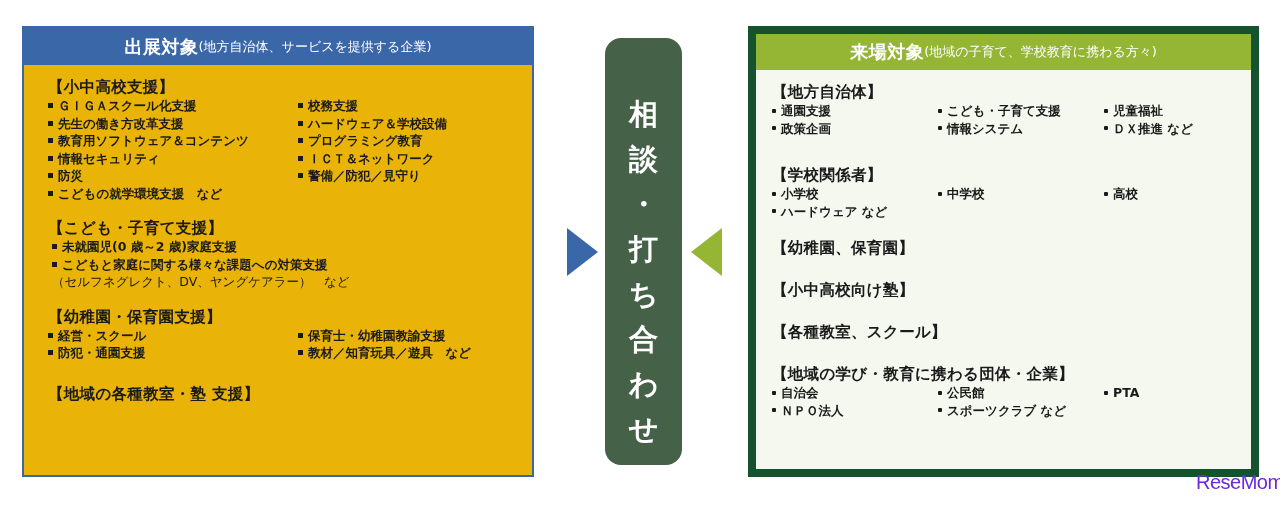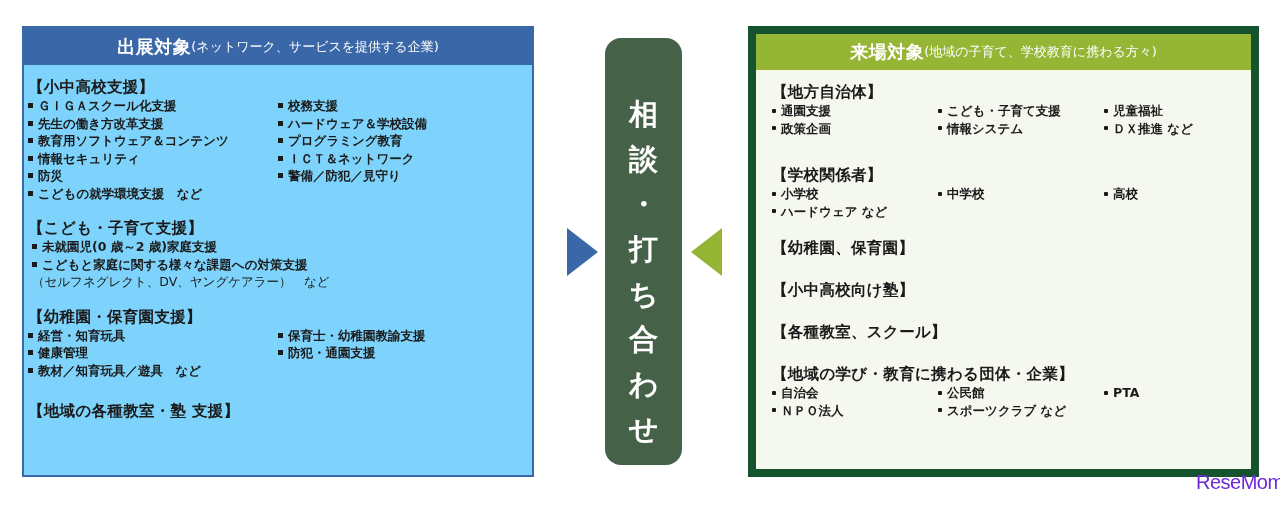--- a/index.html
+++ b/index.html
@@ -1,32 +1,32 @@
 <!DOCTYPE html>
 <html><head>
 <meta charset="utf-8">
 <style>
   * { margin: 0; padding: 0; box-sizing: border-box; }
   html, body { width: 1280px; height: 506px; background: #ffffff; overflow: hidden; }
   body { position: relative; font-family: "DejaVu Sans", "Liberation Sans", sans-serif; color: #1a1a1a; }
 
   .panel { position: absolute; top: 26px; height: 451px; }
-  .panel-left { left: 22px; width: 512px; border: 2px solid #3a67a8; background: #7dd3fc; }
+  .panel-left { left: 22px; width: 512px; border: 2px solid #3a67a8; background: #eab308; }
   .panel-right { left: 748px; width: 511px; border: 8px solid #14532d; background: #f5f8ef; }
 
   .panel-header {
     height: 37px; display: flex; align-items: center; justify-content: center;
     color: #ffffff; white-space: nowrap;
   }
   .panel-left .panel-header { background: #3a67a8; }
   .panel-right .panel-header { background: #95b534; height: 36px; }
   .hdr-main { font-size: 18px; font-weight: bold; letter-spacing: 0.5px; }
   .hdr-sub { font-size: 13px; font-weight: normal; }
 
-  .panel-body { padding: 12px 0 0 4px; }
+  .panel-body { padding: 12px 0 0 24px; }
   .panel-right .panel-body { padding: 12px 0 0 16px; }
 
   .section { margin-bottom: 16px; }
   .section-title { font-size: 15.5px; font-weight: bold; line-height: 20px; letter-spacing: 0.3px; }
   .items { display: grid; font-size: 12.5px; font-weight: bold; line-height: 17.5px; }
   .items.two-col { grid-template-columns: 250px 240px; }
   .items.three-col { grid-template-columns: 166px 166px 150px; }
   .items.one-col { grid-template-columns: 1fr; padding-left: 4px; }
   .item { white-space: nowrap; display: flex; align-items: center; }
   .bullet { display: inline-block; width: 5px; height: 5px; background: #1a1a1a; margin-right: 5px; flex: none; }
@@ -47,21 +47,21 @@
   .arrow-green { left: 691px; border-right: 31px solid #95b534; }
 
   .logo { position: absolute; left: 1196px; top: 471px; font-size: 20px; font-weight: normal; color: #6d28d9; letter-spacing: -0.5px; font-family: "Liberation Sans", sans-serif; }
 </style>
 </head>
 <body>
 
 <div class="panel panel-left">
   <div class="panel-header">
     <span class="hdr-main">出展対象</span>
-      <span class="hdr-sub">(ネットワーク、サービスを提供する企業)</span>
+      <span class="hdr-sub">(地方自治体、サービスを提供する企業)</span>
   </div>
   <div class="panel-body">
     <div class="section">
       <div class="section-title">【小中高校支援】</div>
       <div class="items two-col">
         <div class="item">
             <span class="bullet"></span>
             <span>ＧＩＧＡスクール化支援</span>
           </div>
         <div class="item">
@@ -122,29 +122,25 @@
             <span>（セルフネグレクト、DV、ヤングケアラー）　など</span>
           </div>
       </div>
     </div>
 
     <div class="section">
       <div class="section-title">【幼稚園・保育園支援】</div>
       <div class="items two-col">
         <div class="item">
             <span class="bullet"></span>
-            <span>経営・知育玩具</span>
+            <span>経営・スクール</span>
           </div>
         <div class="item">
             <span class="bullet"></span>
             <span>保育士・幼稚園教諭支援</span>
-          </div>
-        <div class="item">
-            <span class="bullet"></span>
-            <span>健康管理</span>
           </div>
         <div class="item">
             <span class="bullet"></span>
             <span>防犯・通園支援</span>
           </div>
         <div class="item">
             <span class="bullet"></span>
             <span>教材／知育玩具／遊具　など</span>
           </div>
       </div>

